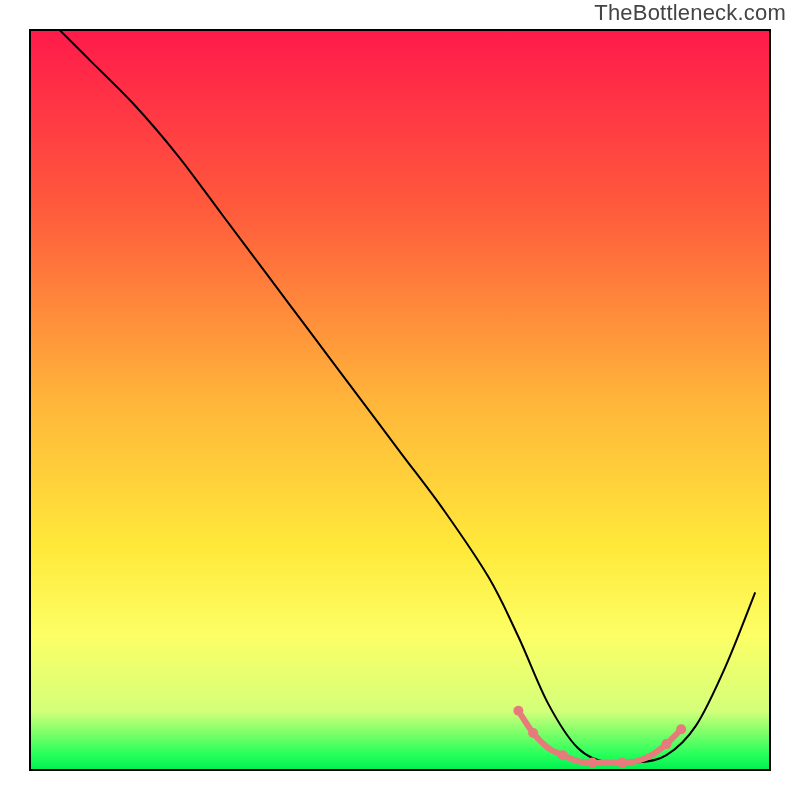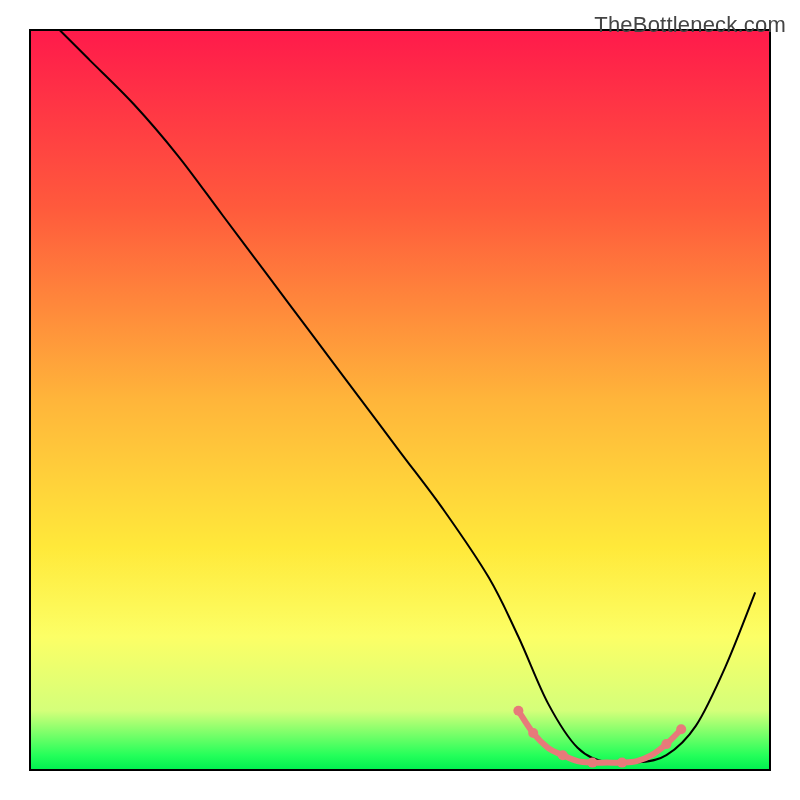--- a/index.html
+++ b/index.html
@@ -11,21 +11,21 @@
     background: #ffffff;
     font-family: Arial, Helvetica, sans-serif;
   }
   .container {
     position: relative;
     width: 800px;
     height: 800px;
   }
   .watermark {
     position: absolute;
-    top: 12px;
+    top: 0;
     right: 14px;
     color: #444444;
     font-size: 22px;
     font-weight: 500;
     letter-spacing: 0.2px;
     z-index: 4;
   }
   svg {
     display: block;
     position: absolute;

